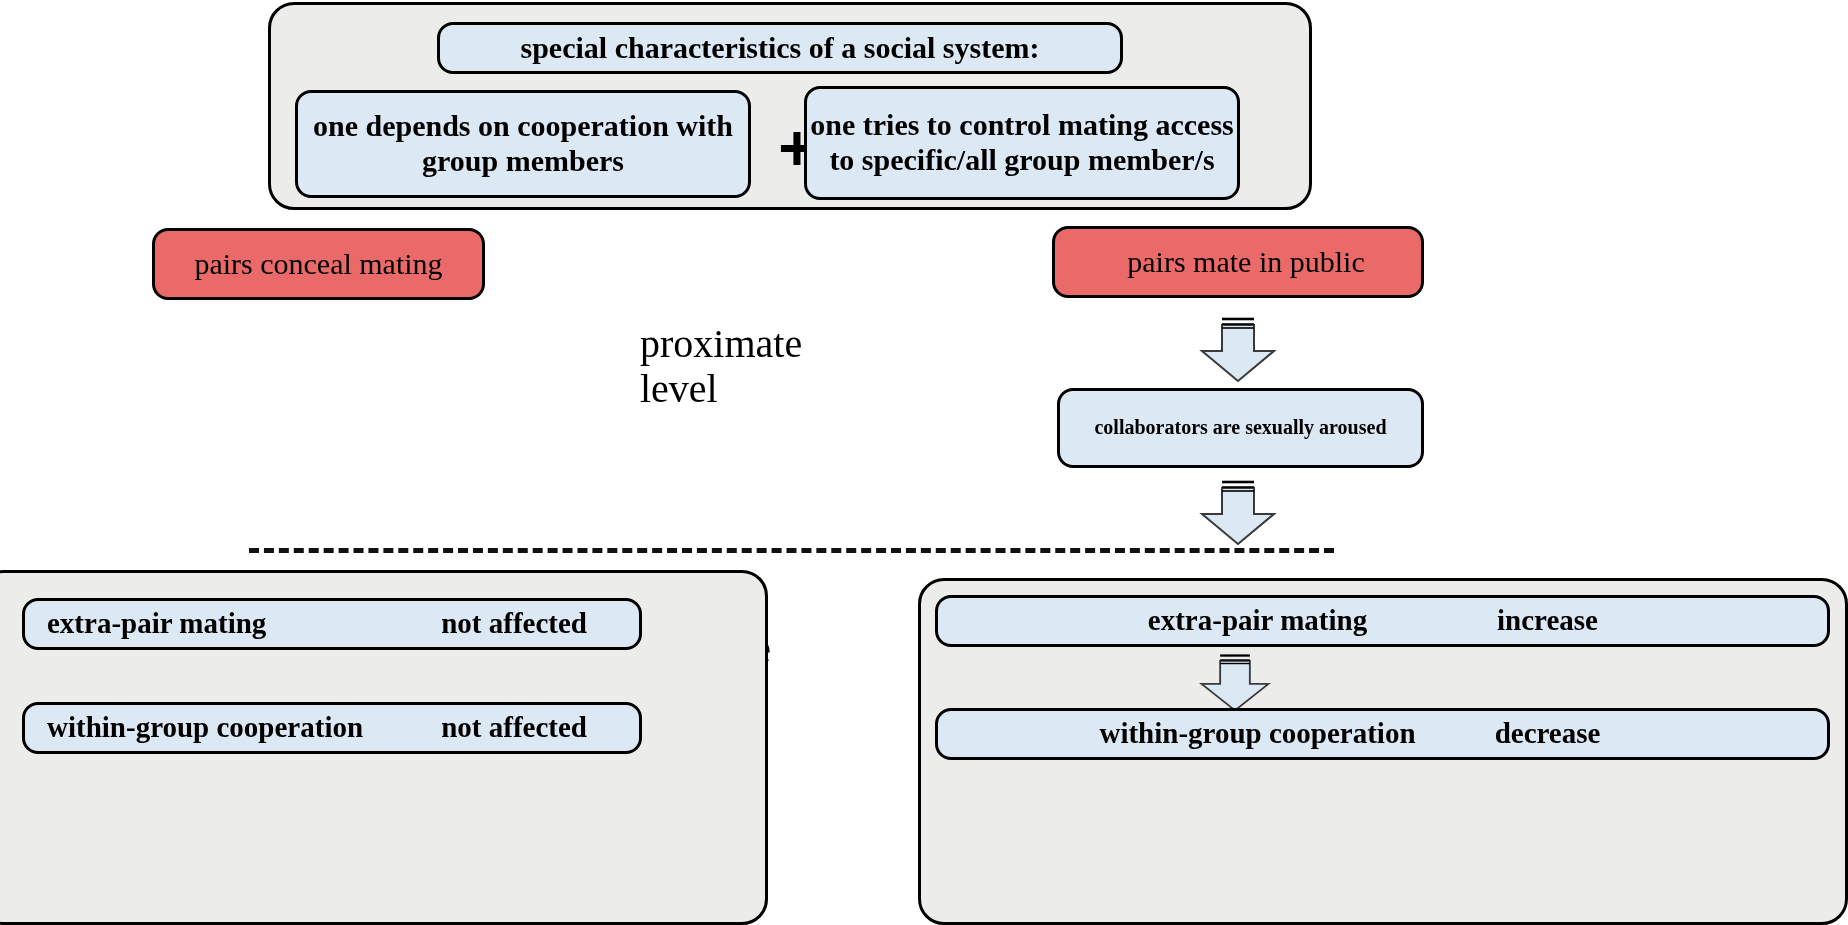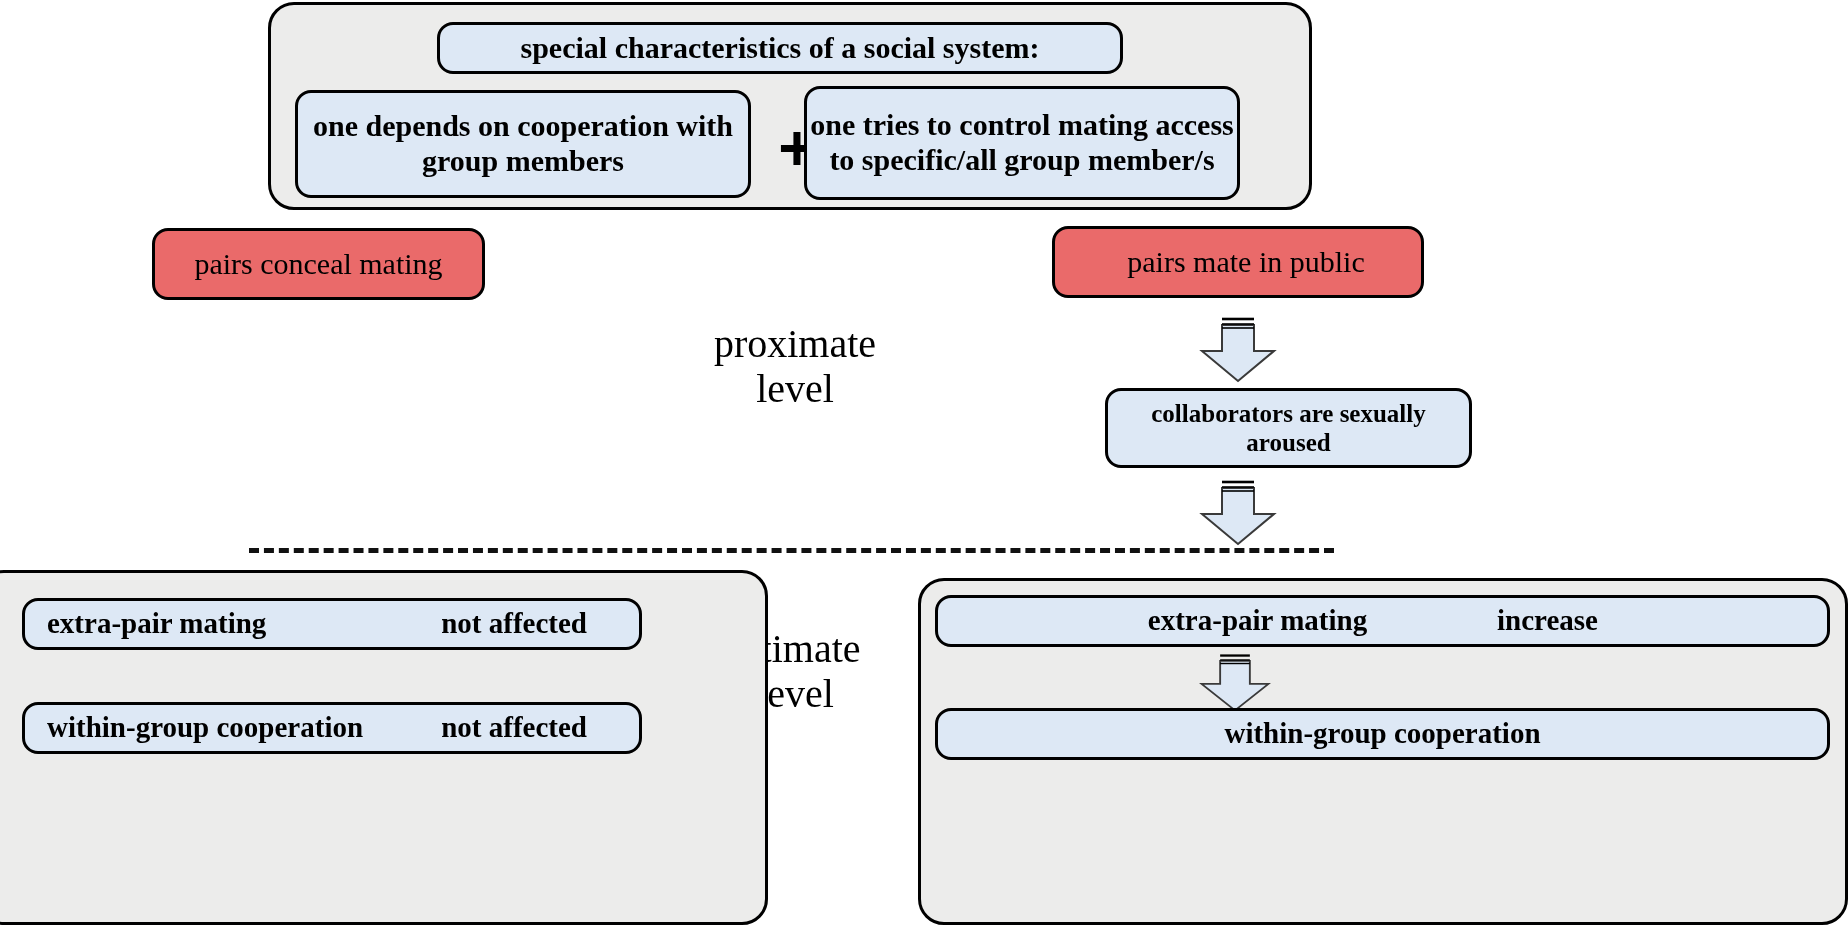--- a/index.html
+++ b/index.html
@@ -43,21 +43,21 @@
     border:3px solid #000;
     border-radius:16px;
     box-sizing:border-box;
     display:flex;
     align-items:center;
     justify-content:center;
     text-align:right;
   }
   .lbl{
     position:absolute;
-    text-align:center;
+    text-align:left;
     line-height:1.12;
     white-space:pre-line;
   }
 
   
   #top-container{ left:268px; top:2px; width:1044px; height:208px; }
 
   #box-special{
     left:437px; top:22px; width:686px; height:52px;
     font-size:30px;
@@ -90,22 +90,21 @@
   }
 
   
   .arrow{
     position:absolute;
     width:84px; height:70px;
   }
   #arrow-1{ left:1196px; top:315px; }
   #box-aroused{
     left:1057px; top:388px; width:367px; height:80px;
-    font-size:25px;
-    margin-left:48px;
+    font-size:20px;
   }
   #arrow-2{ left:1196px; top:478px; }
 
   
   #lbl-proximate{
     left:640px; top:322px; width:310px;
     font-size:40px;
   }
   #lbl-ultimate{
     left:640px; top:627px; width:310px;
@@ -244,16 +243,17 @@
       <polygon points="26,10 58,10 58,36 78,36 42,66 6,36 26,36" fill="#dde8f5" stroke="#3a3a3a" stroke-width="2"></polygon>
       <line x1="26" y1="4" x2="58" y2="4" stroke="#000" stroke-width="2.6"></line>
       <line x1="26" y1="9" x2="58" y2="9" stroke="#000" stroke-width="1.6"></line>
       <line x1="26" y1="13" x2="58" y2="13" stroke="#000" stroke-width="1.6"></line>
     </svg>
   </div>
 
   <div class="bbox" id="br-row-2">
     <div class="row-inner-c">
       <span class="row-term">within-group cooperation</span>
+      <span class="row-val">decrease</span>
     </div>
   </div>
 
 </div>
 
 </body></html>

